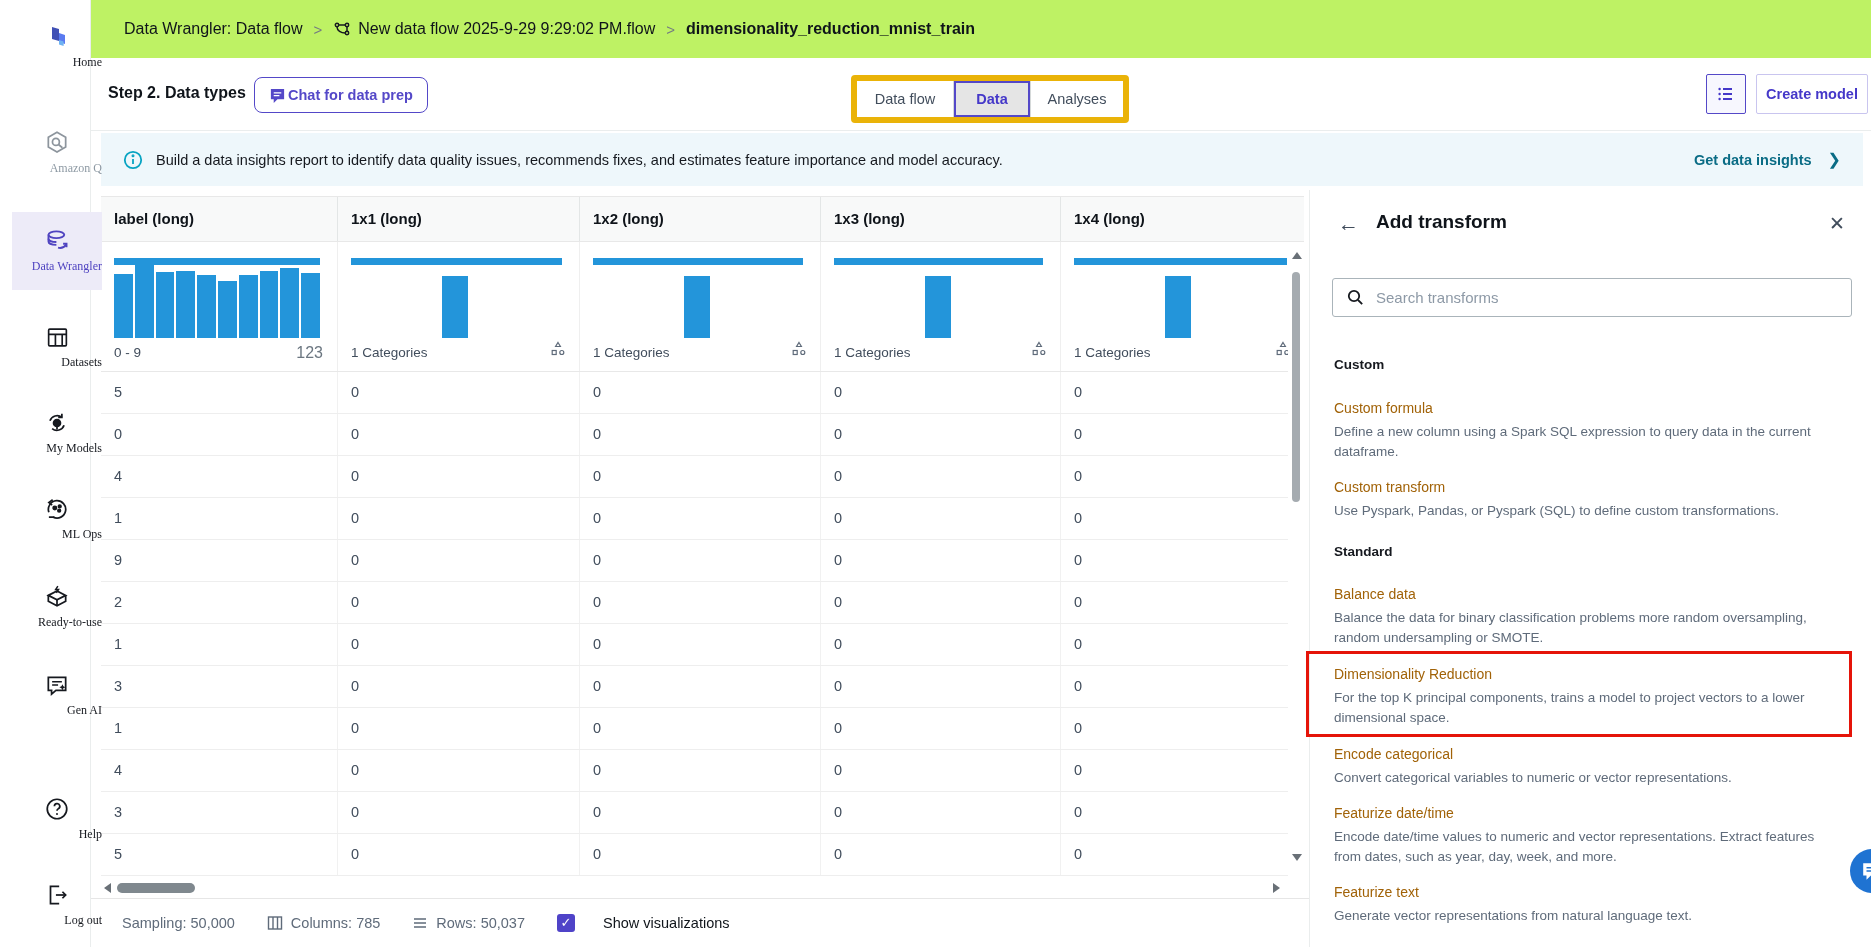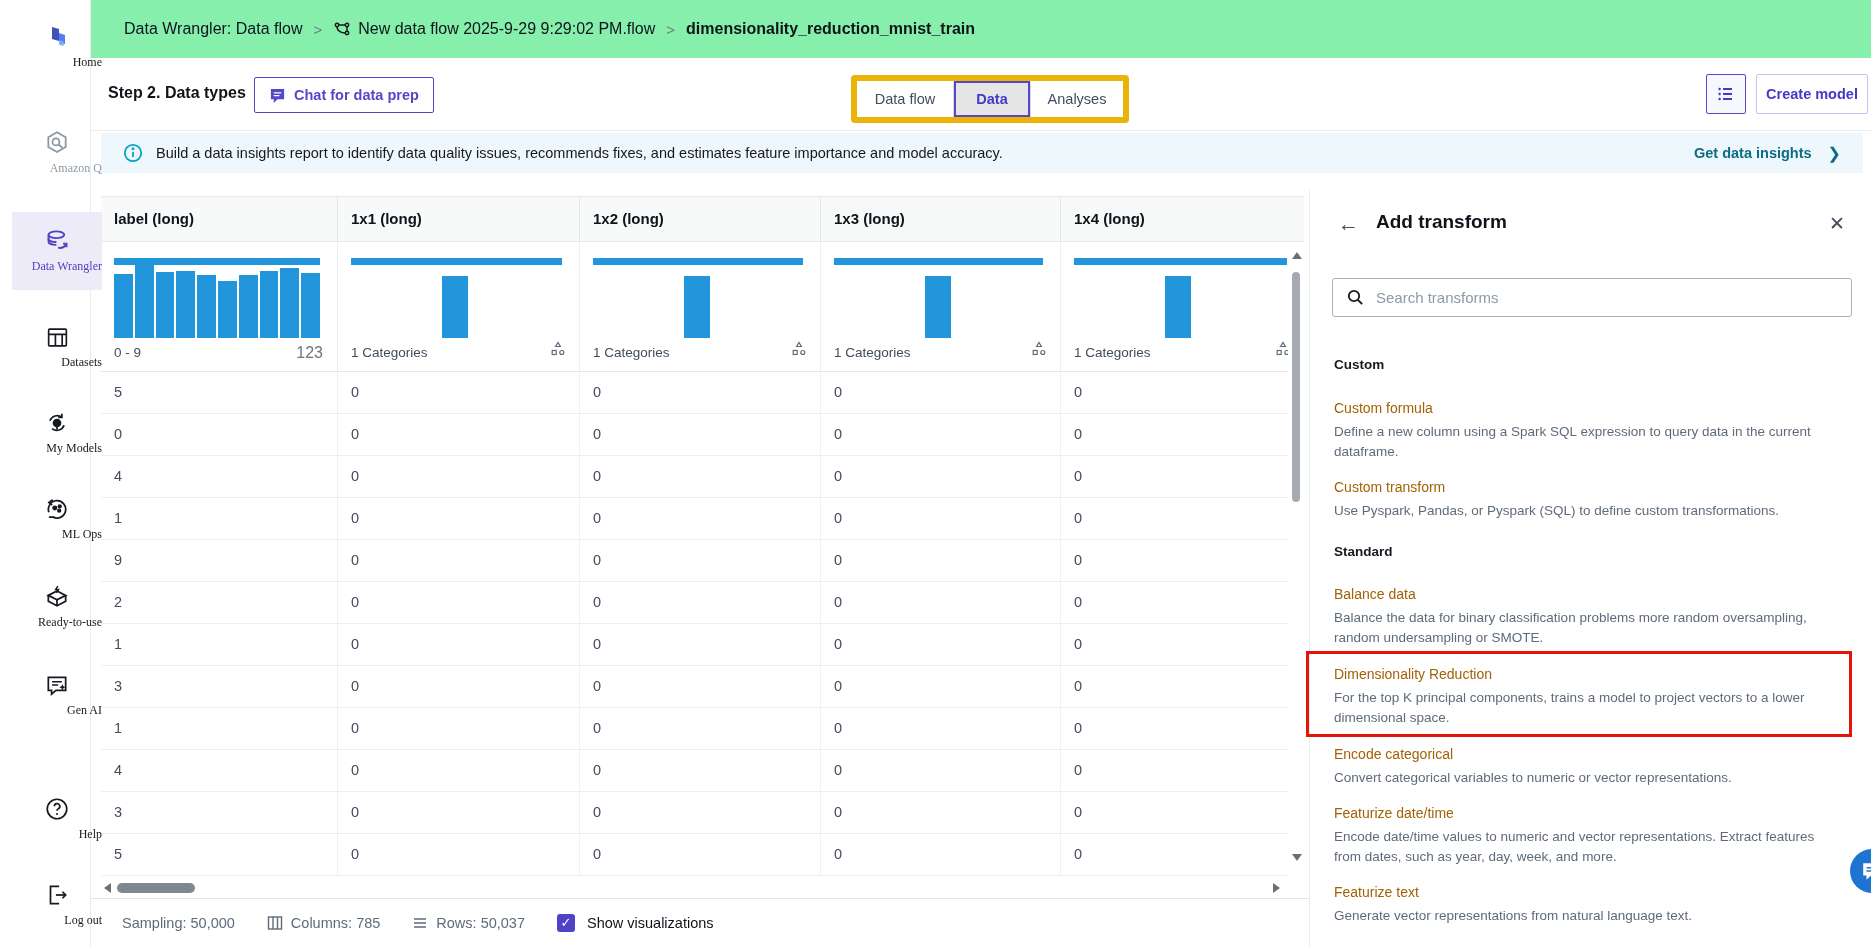--- a/index.html
+++ b/index.html
@@ -8,40 +8,40 @@
   svg{display:block}
   
   .sidebar{position:absolute;left:0;top:0;width:90px;height:947px;background:#fff;border-right:1px solid #eaeded;z-index:5}
   .side-item{position:absolute;left:12px;width:90px;text-align:right;cursor:pointer;padding-top:8px;box-sizing:border-box}
   .side-item .side-icon{display:flex;justify-content:center;align-items:center;height:30px}
   .side-label{font-family:"Liberation Serif",serif;font-size:12px;margin-top:3px;color:#16191f}
   .side-item.dim .side-label{color:#8d99a3}
   .side-item.active{background:#edebf8;height:78px;padding-top:14px}
   .side-item.active .side-label{color:#4f43c0}
   
-  .topbar{position:absolute;left:90px;top:0;width:1781px;height:58px;border-bottom:1px solid #eaeded;background:#86efac;display:flex;align-items:center}
+  .topbar{position:absolute;left:90px;top:0;width:1781px;height:58px;border-bottom:1px solid #eaeded;background:#bef264;display:flex;align-items:center}
   .crumbs{margin-left:34px;font-size:16px;display:flex;align-items:center;white-space:nowrap}
   .crumb-sep{color:#737b82;margin:0 11px;font-size:15px}
   .crumb-bold{font-weight:bold}
   .flow-ico{margin-right:7px}
   .toolbar{position:absolute;left:90px;top:58px;width:1781px;height:72px;border-bottom:1px solid #eaeded;background:#fff}
   .step-title{position:absolute;left:18px;top:26px;font-size:16px;font-weight:bold}
-  .chat-btn{position:absolute;left:164px;top:19px;height:34px;padding:0 14px;display:flex;align-items:center;gap:8px;
-            border:1px solid #5448c8;border-radius:2px;background:#fff;color:#5448c8;font-weight:bold;font-size:14.5px;cursor:pointer}
+  .chat-btn{position:absolute;left:164px;top:19px;height:34px;padding:0 14px;display:flex;align-items:center;gap:2px;
+            border:1px solid #5448c8;border-radius:8px;background:#fff;color:#5448c8;font-weight:bold;font-size:14.5px;cursor:pointer}
   .tabs{position:absolute;left:761px;top:17px;height:36px;display:flex;border:6px solid #eab308;border-radius:4px;overflow:hidden;background:#fff}
   .tab{display:flex;align-items:center;justify-content:center;font-size:14.5px;color:#414d5c;cursor:pointer;border-left:1px solid #d5d9d9}
   .tab:first-child{border-left:none}
   .tab.t0{width:96px}.tab.t1{width:76px}.tab.t2{width:92px}
   .tab.sel{background:#e5e5e5;box-shadow:inset 0 0 0 2px #5448c8;color:#4538c9;font-weight:bold}
   .listview-btn{position:absolute;left:1616px;top:16px;width:38px;height:38px;border:1px solid #5448c8;border-radius:2px;background:#f7f7fe;
             display:flex;align-items:center;justify-content:center;cursor:pointer}
   .create-btn{position:absolute;left:1666px;top:16px;width:110px;height:38px;border:1px solid #c9c5ef;border-radius:2px;background:#fff;
             color:#4538c9;font-weight:bold;font-size:14.5px;display:flex;align-items:center;justify-content:center;cursor:pointer}
   
-  .banner{position:absolute;left:101px;top:133px;width:1762px;height:40px;background:#eef7fb;display:flex;align-items:center;padding:0 22px;box-sizing:border-box}
+  .banner{position:absolute;left:101px;top:133px;width:1762px;height:53px;background:#eef7fb;display:flex;align-items:center;padding:0 22px;box-sizing:border-box}
   .banner-msg{font-size:14.5px;margin-left:13px;color:#16191f}
   .banner-spacer{flex:1}
   .banner-link{font-size:14.5px;font-weight:bold;color:#0a6c85;cursor:pointer}
   .banner-chev{color:#0a6c85;font-size:16px;margin-left:16px;cursor:pointer}
   
   .t-headrow{position:absolute;left:101px;top:196px;width:1203px;height:46px;background:#f8f9f9;border-top:1px solid #e8e8e8;border-bottom:1px solid #e8e8e8;display:flex;box-sizing:border-box}
   .hc{font-weight:bold;font-size:15px;line-height:44px;padding-left:13px;box-sizing:border-box;border-right:1px solid #e3e6e6;cursor:pointer}
   .w0{width:237px}.w1{width:242px}.w2{width:241px}.w3{width:240px}.w4{flex:1;border-right:none!important}
   .t-histrow{position:absolute;left:101px;top:242px;width:1203px;height:130px;display:flex;background:#fff;border-bottom:1px solid #e8e8e8;box-sizing:border-box}
   .histcell{position:relative;box-sizing:border-box;border-right:1px solid #efefef;cursor:pointer}
@@ -63,21 +63,21 @@
   .vdn{left:4px;top:612px;border-left:5px solid transparent;border-right:5px solid transparent;border-top:7px solid #697077}
   .hscroll{position:absolute;left:101px;top:878px;width:1203px;height:20px;background:#fff}
   .hthumb{position:absolute;left:16px;top:5px;width:78px;height:10px;background:#7f888e;border-radius:5px;cursor:pointer}
   .hleft{left:3px;top:5px;border-top:5px solid transparent;border-bottom:5px solid transparent;border-right:7px solid #697077}
   .hright{left:1172px;top:5px;border-top:5px solid transparent;border-bottom:5px solid transparent;border-left:7px solid #697077}
   
   .statusbar{position:absolute;left:90px;top:898px;width:1219px;height:49px;background:#fff;border-top:1px solid #e6e6e6;display:flex;align-items:center;padding-left:32px;box-sizing:border-box}
   .stat{font-size:14.5px;color:#5f6b7a}
   .stat-ic{margin-left:32px;margin-right:8px}
   .chk{width:18px;height:18px;background:#4f43c8;border-radius:3px;color:#fff;font-size:13px;line-height:18px;text-align:center;margin-left:32px;cursor:pointer}
-  .chk-label{font-size:14.5px;color:#0f141a;margin-left:12px}
+  .chk-label{font-size:14.5px;color:#0f141a;margin-left:28px}
   
   .panel{position:absolute;left:1309px;top:190px;width:562px;height:757px;background:#fff;border-left:1px solid #eaeded;box-sizing:border-box}
   .p-abs{position:absolute}
   .p-back{left:28px;top:22px;font-size:21px;color:#414d5c;cursor:pointer}
   .p-title{left:66px;top:21px;font-size:19px;font-weight:bold}
   .p-close{right:26px;top:22px;font-size:19px;color:#414d5c;cursor:pointer}
   .p-search{left:22px;top:88px;width:520px;height:39px;border:1px solid #aab4ba;border-radius:3px;box-sizing:border-box;display:flex;align-items:center;background:#fff}
   .p-search input{border:none;outline:none;flex:1;font-size:15px;font-family:"Liberation Sans",sans-serif;color:#16191f;margin-left:10px}
   .p-search input::placeholder{color:#8d99a6}
   .p-heading{font-size:13.5px;font-weight:bold;color:#16191f}

